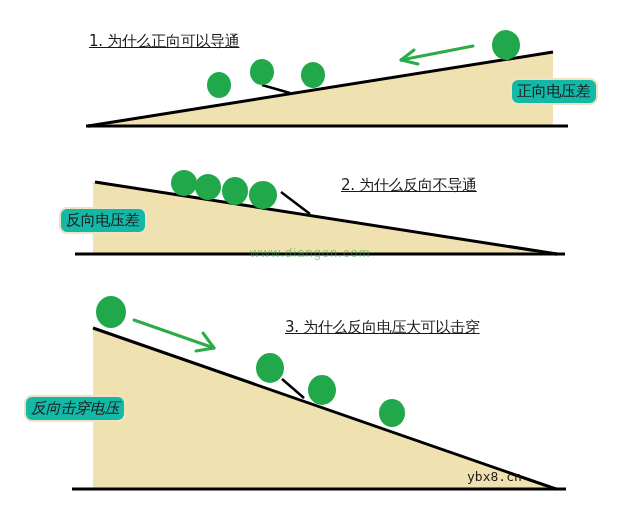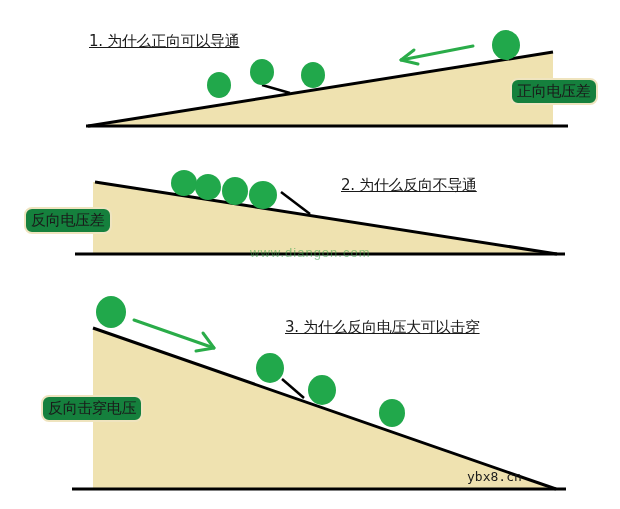--- a/index.html
+++ b/index.html
@@ -1,21 +1,21 @@
 <!DOCTYPE html>
 <html><head>
   <meta charset="utf-8">
   <style>
     html, body { margin: 0; padding: 0; background: #ffffff; }
     body { width: 620px; height: 509px; position: relative; overflow: hidden;
            font-family: "DejaVu Sans", "Liberation Sans", sans-serif; }
     svg.canvas { position: absolute; left: 0; top: 0; }
     .title { position: absolute; font-size: 15px; color: #1a1a1a; white-space: nowrap; letter-spacing: -0.3px; text-decoration: underline; }
     .label { position: absolute; font-size: 15px; color: #1a1a1a; white-space: nowrap;
-             background: #15803d; border: 2px solid #efe4bf; border-radius: 8px;
+             background: #14b8a6; border: 2px solid #efe4bf; border-radius: 8px;
              padding: 2px 5px; letter-spacing: -0.3px; }
     .wm1 { position: absolute; font-family: Liberation Sans, sans-serif;
            font-size: 13px; color: #3aa24a; opacity: 0.55; white-space: nowrap; letter-spacing: 1px; }
     .wm2 { position: absolute; font-family: "DejaVu Sans Mono", "Liberation Mono", monospace;
            font-size: 13px; color: #1a1a1a; white-space: nowrap; }
   </style>
 </head>
 <body>
 
 <svg class="canvas" width="620" height="509" viewBox="0 0 620 509">
@@ -60,17 +60,17 @@
       <polyline points="203,333 214,348 196,351" fill="none" stroke="#2aac49" stroke-width="3" stroke-linecap="round" stroke-linejoin="round"></polyline>
     </g>
   </g>
 </svg>
 
 <div class="title" style="left:89px; top:32px;">1. 为什么正向可以导通</div>
 <div class="title" style="left:341px; top:176px;text-align:right;">2. 为什么反向不导通</div>
 <div class="title" style="left:285px; top:318px;">3. 为什么反向电压大可以击穿</div>
 
 <div class="label" style="left:510px; top:78px;">正向电压差</div>
-<div class="label" style="left:24px; top:207px;">反向电压差</div>
-<div class="label" style="left:41px; top:395px;">反向击穿电压</div>
+<div class="label" style="left:59px; top:207px;">反向电压差</div>
+<div class="label" style="left:24px; top:395px;font-style:italic;">反向击穿电压</div>
 
 <div class="wm1" style="left:250px; top:245px;">www.diangon.com</div>
 <div class="wm2" style="left:467px; top:469px;">ybx8.cn</div>
 
 </body></html>

